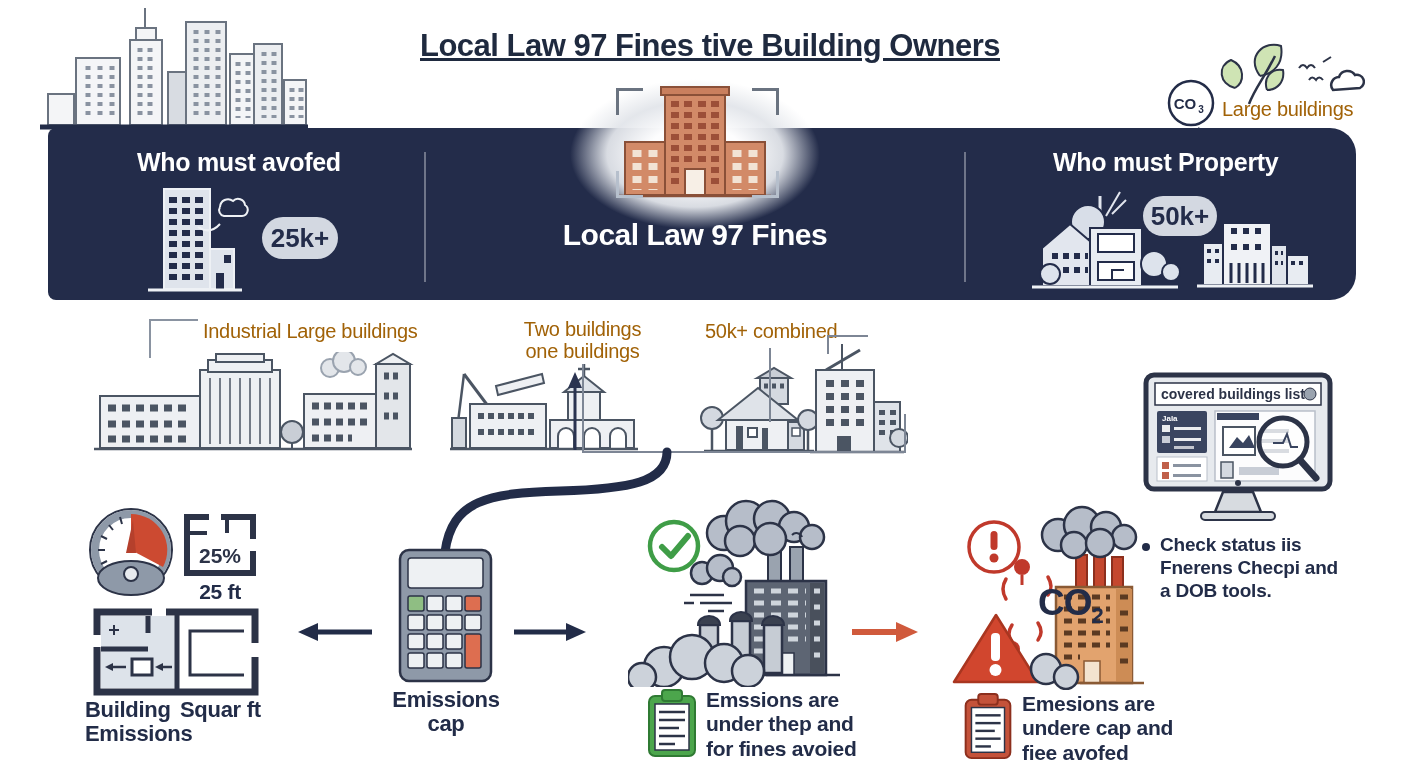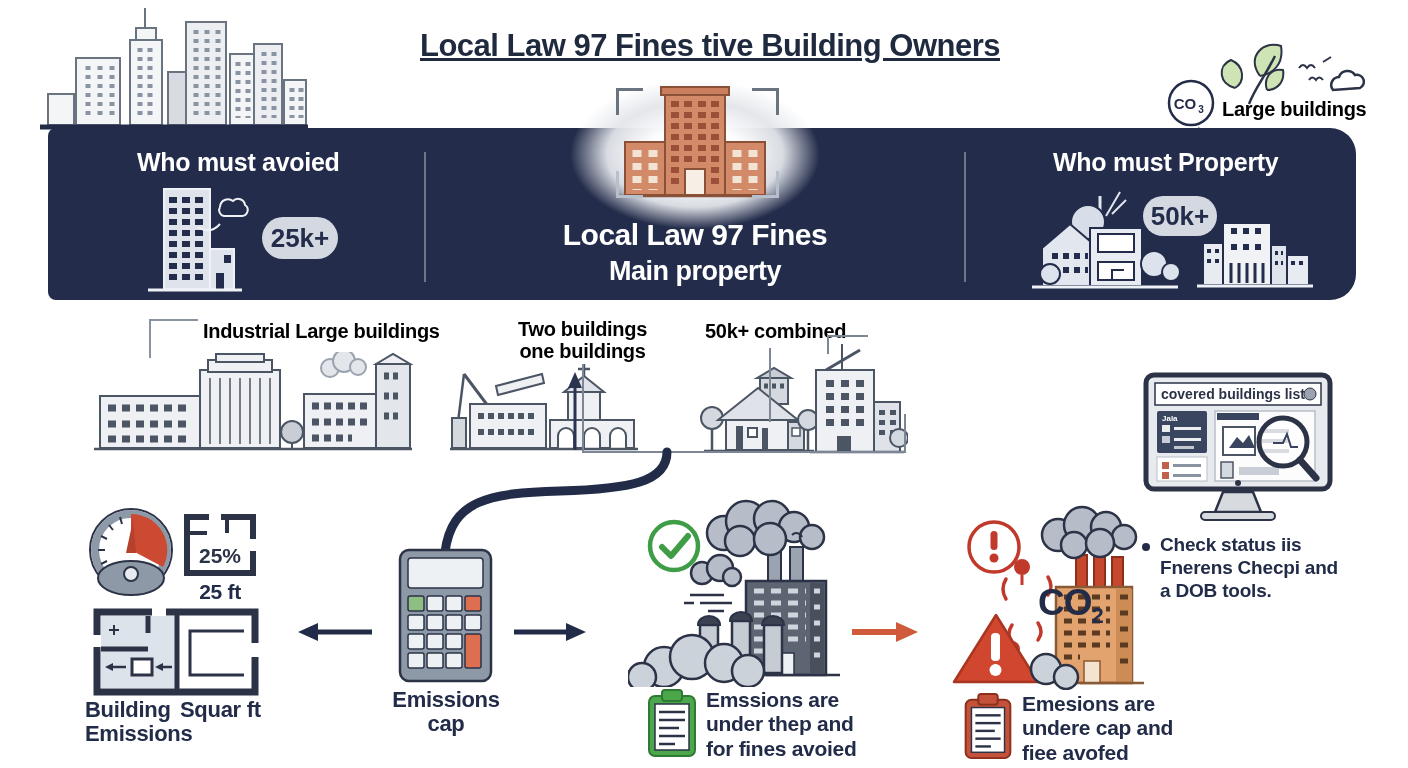--- a/index.html
+++ b/index.html
@@ -8,21 +8,21 @@
   .abs{position:absolute;}
   svg text{font-family:"Liberation Sans",sans-serif;}
   .title{font-size:31px;font-weight:800;color:#1f2a3f;letter-spacing:-0.5px;text-align:center;text-decoration:underline;}
   .banner{background:#232c4a;border-radius:8px 26px 26px 8px;}
   .banner-h{font-size:25px;font-weight:800;color:#ffffff;letter-spacing:-0.3px;white-space:nowrap;}
   .badge{background:#d3d8e1;color:#232c4a;border-radius:21px;font-size:26px;font-weight:800;
          display:flex;align-items:center;justify-content:center;}
   .divider{width:2px;background:rgba(255,255,255,0.35);}
   .center-line1{font-size:30px;font-weight:800;color:#fff;text-align:center;letter-spacing:-0.5px;}
   .center-line2{font-size:27px;font-weight:800;color:#fff;text-align:center;letter-spacing:-0.5px;}
-  .cat-label{font-size:20px;font-weight:700;color:#000000;letter-spacing:-0.3px;line-height:1.12;}
+  .cat-label{font-size:20px;font-weight:400;color:#a16207;letter-spacing:-0.3px;line-height:1.12;}
   .note{font-size:21px;font-weight:700;color:#222c48;line-height:1.16;letter-spacing:-0.3px;}
   .small-note{font-size:19px;font-weight:700;color:#222c48;line-height:1.2;letter-spacing:-0.2px;}
   .metric-label{font-size:22px;font-weight:800;color:#222c48;line-height:1.1;letter-spacing:-0.3px;}
   .glow{background:radial-gradient(ellipse 50% 52% at 50% 52%, #fdfdfe 30%, rgba(226,229,234,0.95) 55%, rgba(226,229,234,0) 78%);}
   .bracket{width:24px;height:24px;}
   .bk-tl{border-top:3px solid #6a7380;border-left:3px solid #6a7380;}
   .bk-tr{border-top:3px solid #6a7380;border-right:3px solid #6a7380;}
   .bk-bl{border-bottom:3px solid #b6bfcc;border-left:3px solid #b6bfcc;}
   .bk-br{border-bottom:3px solid #b6bfcc;border-right:3px solid #b6bfcc;}
   .co2-main{font-size:37px;font-weight:800;color:#222c48;letter-spacing:-1px;}
@@ -93,21 +93,21 @@
       <path d="M34,50 q6,5 13,3" fill="none" stroke="#232c48" stroke-width="2"></path>
       <path d="M37,55 q5,4 11,2" fill="none" stroke="#232c48" stroke-width="2"></path>
     </svg>
   </div>
   <div class="abs cat-label" style="left:1222px;top:98px;font-size:20px;">Large buildings</div>
 
   <div class="abs banner" style="left:48px;top:128px;width:1308px;height:172px;"></div>
 
   <div class="abs glow" style="left:535px;top:58px;width:320px;height:185px;"></div>
 
-  <div class="abs banner-h" style="left:137px;top:148px;">Who must avoied</div>
+  <div class="abs banner-h" style="left:137px;top:148px;">Who must avofed</div>
   <div class="abs" style="left:140px;top:183px;">
     <svg width="110" height="112" viewBox="0 0 110 112">
       <rect x="24" y="6" width="46" height="100" fill="#dfe4ec" stroke="#eef1f5" stroke-width="2"></rect>
       <rect x="70" y="66" width="24" height="40" fill="#dfe4ec" stroke="#eef1f5" stroke-width="2"></rect>
       <g stroke="#232c4a" stroke-width="8">
         <line x1="33" y1="14" x2="33" y2="100" stroke-dasharray="6 5"></line>
         <line x1="46" y1="14" x2="46" y2="100" stroke-dasharray="6 5"></line>
         <line x1="59" y1="14" x2="59" y2="100" stroke-dasharray="6 5"></line>
       </g>
       <rect x="76" y="90" width="8" height="16" fill="#232c4a"></rect>
@@ -142,21 +142,20 @@
       <rect x="70" y="85" width="20" height="26" fill="#f7efe6" stroke="#8a5038" stroke-width="2"></rect>
       <line x1="4" y1="112" x2="156" y2="112" stroke="#8a5038" stroke-width="2.5"></line>
     </svg>
   </div>
   <div class="abs bracket bk-tl" style="left:616px;top:88px;"></div>
   <div class="abs bracket bk-tr" style="left:752px;top:88px;"></div>
   <div class="abs bracket bk-bl" style="left:616px;top:171px;"></div>
   <div class="abs bracket bk-br" style="left:752px;top:171px;"></div>
 
   <div class="abs center-line1" style="left:520px;top:218px;width:350px;">Local Law 97 Fines</div>
-  <div class="abs center-line2" style="left:520px;top:256px;width:350px;">Main property</div>
 
   <div class="abs divider" style="left:964px;top:152px;height:130px;"></div>
 
   <div class="abs banner-h" style="left:1053px;top:148px;">Who must Property</div>
   <div class="abs badge" style="left:1143px;top:196px;width:74px;height:40px;">50k+</div>
   <div class="abs" style="left:1028px;top:186px;">
     <svg width="155" height="108" viewBox="0 0 155 108">
       <line x1="78" y1="30" x2="92" y2="6" stroke="#e2e6ee" stroke-width="2"></line>
       <line x1="84" y1="28" x2="98" y2="14" stroke="#e2e6ee" stroke-width="2"></line>
       <line x1="72" y1="10" x2="72" y2="60" stroke="#e2e6ee" stroke-width="3"></line>

